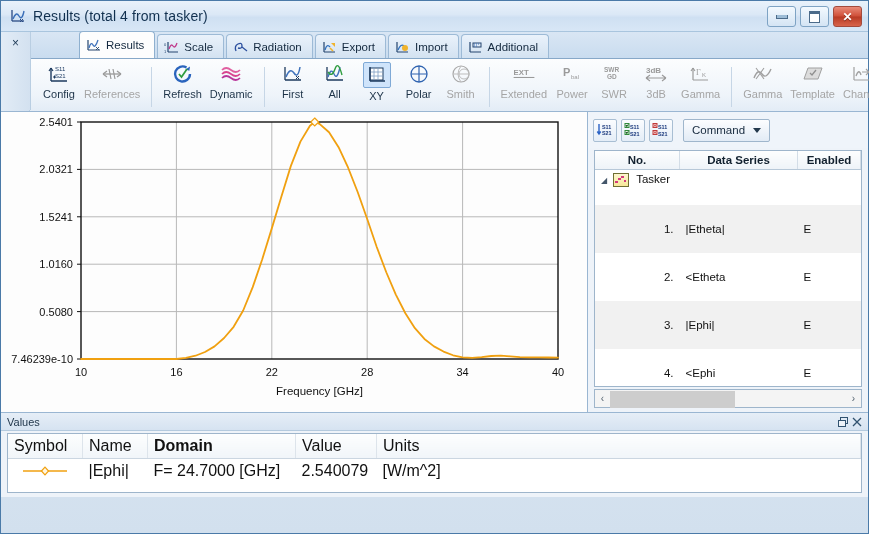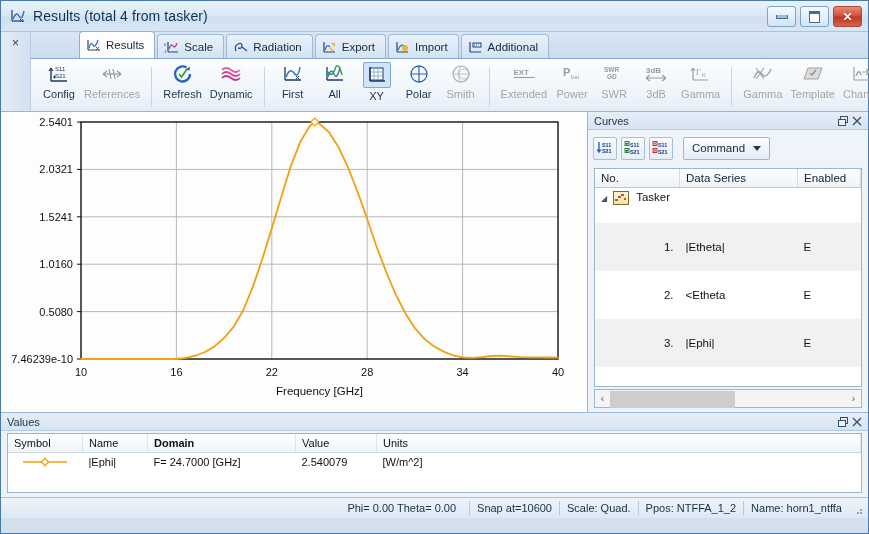--- a/index.html
+++ b/index.html
@@ -135,21 +135,21 @@
     display:flex;align-items:center;gap:8px;
     font-size:11.5px;color:#16293d;
   }
   .caret{width:0;height:0;border-left:4px solid transparent;border-right:4px solid transparent;border-top:5px solid #23384c;}
   .gridwrap{
     margin:2px 6px 0 6px;border:1px solid #9eb5cb;background:#fff;
     flex:1;display:flex;flex-direction:column;overflow:hidden;
   }
   table.grid{width:100%;border-collapse:collapse;font-size:11.5px;color:#111;}
   table.grid th{
-    font-weight:normal;text-align:left;padding:3px 6px;
+    font-weight:bold;text-align:center;padding:3px 6px;
     background:linear-gradient(#fdfefe,#eef3f8);
     border-bottom:1px solid #b7c8d8;border-right:1px solid #d3dde7;
     color:#12212f;
   }
   table.grid td{padding:18px 6px;border:none;}
   tr.groupRow td{padding-top:3px;}
   tr.alt td{background:#f1f1f1;}
   .colno{width:72px;}
   .colds{width:105px;}
   .tree-twisty{
@@ -170,21 +170,21 @@
   .hsthumb{position:absolute;left:0;top:0;height:15px;width:52%;background:#cdcdcd;border:1px solid #cdcdcd;}
 
   
   .valuesdock{
     height:84px;background:#eef3f9;border-top:1px solid #9ab6d2;
     display:flex;flex-direction:column;
   }
   .valgrid{
     margin:2px 6px 4px 6px;border:1px solid #9eb5cb;background:#fff;flex:1;overflow:hidden;
   }
-  table.vtable{width:100%;border-collapse:collapse;font-size:11px;color:#111;}
+  table.vtable{width:100%;border-collapse:collapse;font-size:16px;color:#111;}
   table.vtable th{
     font-weight:normal;text-align:left;padding:3px 6px 3px 6px;
     background:linear-gradient(#fdfefe,#f1f5f9);
     border-bottom:1px solid #cbd6e1;border-right:1px solid #dde4eb;
   }
   table.vtable td{padding:3px 6px;}
   .symcell{width:62px;}
   .symline{display:flex;align-items:center;justify-content:center;}
 
   
@@ -528,35 +528,20 @@
           <text x="366.2" y="264" text-anchor="middle" font-size="11" fill="#111" font-family="Liberation Sans, sans-serif">28</text>
           <text x="461.6" y="264" text-anchor="middle" font-size="11" fill="#111" font-family="Liberation Sans, sans-serif">34</text>
           <text x="557" y="264" text-anchor="middle" font-size="11" fill="#111" font-family="Liberation Sans, sans-serif">40</text>
           <text x="318.5" y="283" text-anchor="middle" font-size="11.5" fill="#111" font-family="Liberation Sans, sans-serif">Frequency [GHz]</text>
           <path d="M 80.00 247.00 L 89.54 247.00 L 99.08 247.00 L 108.62 247.00 L 118.16 247.00 L 127.70 247.00 L 137.24 247.00 L 146.78 247.00 L 156.32 247.00 L 165.86 247.00 L 175.40 247.00 L 184.94 245.88 L 194.48 243.73 L 204.02 240.00 L 213.56 234.40 L 223.10 226.01 L 232.64 214.81 L 242.18 198.48 L 251.72 175.16 L 261.26 147.17 L 270.80 116.38 L 280.34 84.65 L 289.88 53.86 L 299.42 29.60 L 308.96 13.74 L 313.73 10.00 L 318.50 11.88 L 328.04 20.27 L 337.58 35.20 L 347.12 55.73 L 356.66 79.99 L 366.20 107.04 L 375.74 135.04 L 385.28 160.23 L 394.82 182.62 L 404.36 201.28 L 413.90 216.21 L 423.44 226.94 L 432.98 234.40 L 442.52 239.54 L 452.06 243.27 L 461.60 245.32 L 471.14 245.88 L 480.68 245.13 L 490.22 244.01 L 499.76 243.64 L 509.30 244.39 L 518.84 245.13 L 528.38 245.32 L 537.92 245.32 L 547.46 245.51 L 557.00 245.60" fill="none" stroke="#F0A010" stroke-width="1.8" stroke-linejoin="round" stroke-linecap="round"></path>
           <path d="M 313.73 6.001959371678851 L 317.73 10.00195937167885 L 313.73 14.00195937167885 L 309.73 10.00195937167885 Z" fill="#fffdf5" stroke="#F0A010" stroke-width="1.2"></path>
         </svg>
     </div>
 
     <div class="dock">
-      <div class="dockhdr">
-        <span>Curves</span>
-        <span class="spacer"></span>
-        <span class="dockbtn">
-          <svg width="10" height="10" viewBox="0 0 10 10">
-            <rect x="2.5" y="0.5" width="7" height="6" fill="none" stroke="#31526f" stroke-width="1"></rect>
-            <rect x="0.5" y="3.5" width="7" height="6" fill="#eef3f9" stroke="#31526f" stroke-width="1"></rect>
-          </svg>
-        </span>
-        <span class="dockbtn">
-          <svg width="10" height="10" viewBox="0 0 10 10">
-            <path d="M1 1 L9 9 M9 1 L1 9" stroke="#31526f" stroke-width="1.3"></path>
-          </svg>
-        </span>
-      </div>
 
       <div class="curvestoolbar">
         <div class="sbtn">
           <svg width="18" height="16" viewBox="0 0 18 16">
             <path d="M3 2 L3 12 M1.3 9.5 L3 12 L4.7 9.5" stroke="#2b63c6" stroke-width="1.4" fill="none"></path>
             <text x="6" y="7" font-size="5.4" fill="#16357a" font-family="Liberation Sans" font-weight="bold">S11</text>
             <text x="6" y="13" font-size="5.4" fill="#16357a" font-family="Liberation Sans" font-weight="bold">S21</text>
           </svg>
         </div>
         <div class="sbtn">
@@ -681,27 +666,14 @@
             <td>|Ephi|</td>
             <td>F= 24.7000 [GHz]</td>
             <td>2.540079</td>
             <td>[W/m^2]</td>
           </tr>
         </tbody>
       </table>
     </div>
   </div>
 
-  <div class="statusbar">
-    <span class="sgap"></span>
-    <span class="scell nb">Phi=  0.00 Theta=  0.00</span>
-    <span class="scell" style="border-left:1px solid #b9cbdc;margin-left:6px;">Snap at=10600</span>
-    <span class="scell">Scale: Quad.</span>
-    <span class="scell">Ppos: NTFFA_1_2</span>
-    <span class="scell">Name: horn1_ntffa</span>
-    <span class="grip">
-      <i style="left:7px;top:7px;"></i>
-        <i style="left:4px;top:10px;"></i>
-        <i style="left:7px;top:10px;"></i>
-    </span>
-  </div>
 
 </div>
 
 </body></html>

